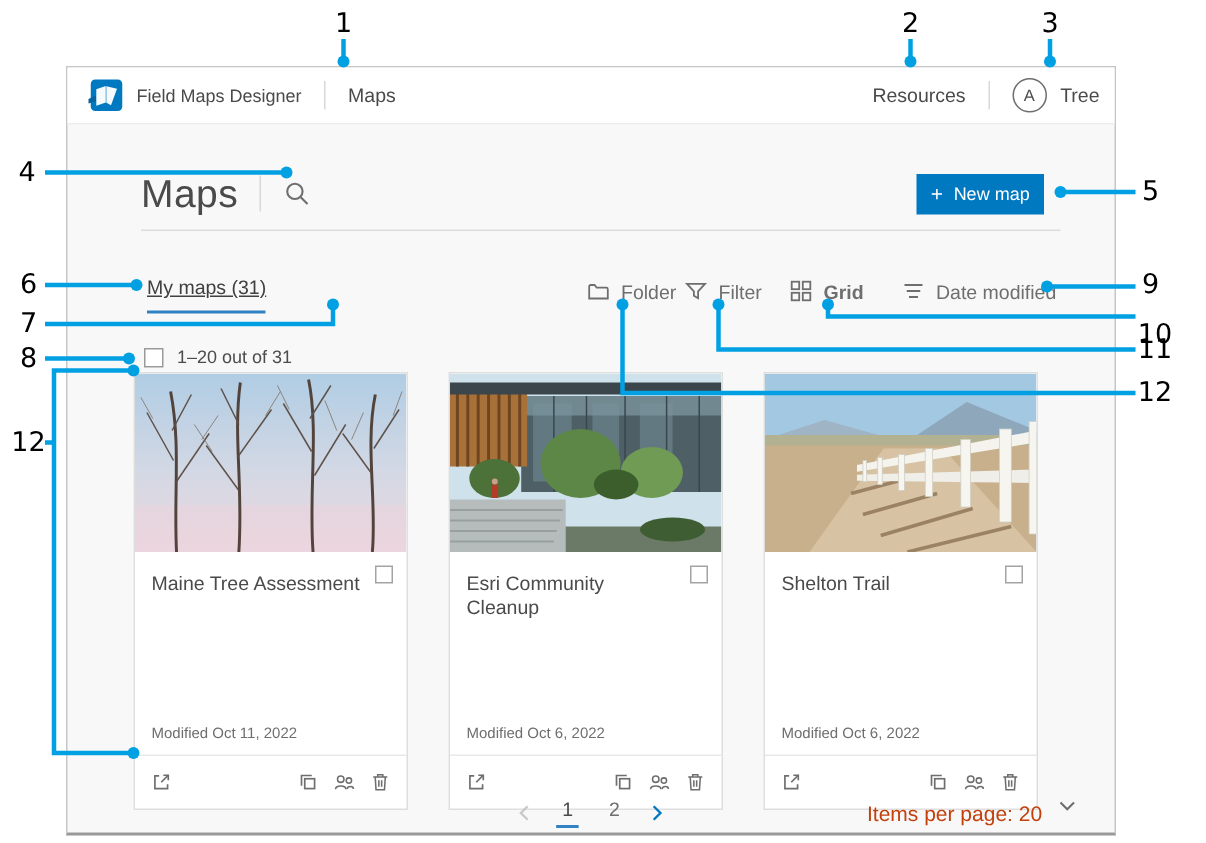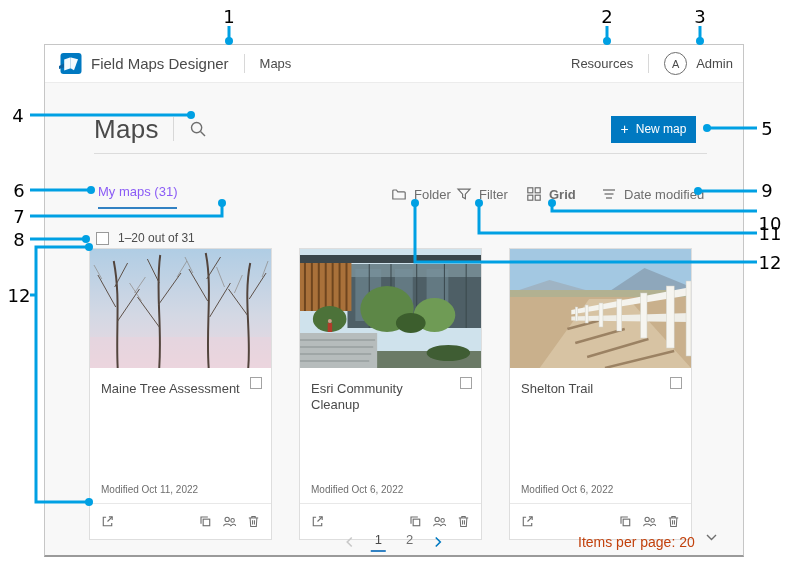--- a/index.html
+++ b/index.html
@@ -9,21 +9,21 @@
 
   
   .window { position:absolute; left:44px; top:44px; width:700px; height:513px;
             background:#f8f8f8; border:1px solid #c6c6c6; border-bottom:2px solid #9a9a9a; }
 
   
   .app-header { position:absolute; top:0; left:0; right:0; height:38px; background:#fff;
                 border-bottom:1px solid #ececec; display:flex; align-items:center; padding:0 10px 0 13px; }
   .hdr-left { display:flex; align-items:center; gap:9px; }
   .logo { width:24px; height:24px; flex:0 0 auto; }
-  .app-title { font-size:15px; color:#4a4a4a; }
+  .app-title { font-size:12px; color:#4a4a4a; }
   .vdiv { width:1px; height:19px; background:#d8d8d8; margin:0 6px; }
   .hdr-nav { font-size:13px; color:#4a4a4a; cursor:pointer; }
   .hdr-right { margin-left:auto; display:flex; align-items:center; gap:9px; }
   .hdr-link { font-size:13px; color:#4a4a4a; cursor:pointer; }
   .avatar { width:23px; height:23px; border:1px solid #6e6e6e; border-radius:50%;
             display:flex; align-items:center; justify-content:center; font-size:11px; color:#4a4a4a; background:#fff; }
 
   
   .hero-row { position:absolute; top:64px; left:49px; right:40px; height:40px; display:flex; align-items:center; }
   .page-title { font-size:26px; color:#4a4a4a; font-weight:400; letter-spacing:.3px; }
@@ -31,21 +31,21 @@
   .search-btn { width:18px; height:18px; color:#6e6e6e; cursor:pointer; }
   .new-map-btn { margin-left:auto; margin-right:7px; width:85px; height:27px; background:#0079c1; border:none;
                  color:#fff; font-size:12px; font-family:inherit; display:flex; align-items:center; justify-content:center;
                  gap:7px; cursor:pointer; }
   .new-map-plus { font-size:14px; line-height:1; }
   .hero-rule { position:absolute; top:108px; left:49px; right:36px; height:1px; background:#dcdcdc; }
 
   
   .tabs-row { position:absolute; top:139px; left:53px; display:flex; gap:20px; }
   .tab { font-size:13px; color:#6e6e6e; padding-bottom:8px; border-bottom:2px solid transparent; cursor:pointer; }
-  .tab.active { color:#8b5cf6; border-bottom-color:#3282c3; }
+  .tab.active { color:#404040; border-bottom-color:#3282c3;text-decoration:underline; }
 
   
   .toolbar-item { position:absolute; top:141px; display:flex; align-items:center; gap:7px;
                   font-size:13px; color:#6e6e6e; cursor:pointer; }
   .toolbar-item svg { width:16px; height:16px; }
   .ti-folder { left:346px; } .ti-filter { left:411px; } .ti-grid { left:481px;font-weight:bold; } .ti-sort { left:556px; }
 
   
   .select-row { position:absolute; top:186px; left:51px; display:flex; align-items:center; gap:9px; }
   .checkbox { width:13px; height:13px; border:1px solid #9a9a9a; background:#fff; cursor:pointer; }
@@ -97,21 +97,21 @@
           <path d="M12 5.5 L13 5.5 L13 16.5 L12 16.5 Z" fill="#bcd9ec"></path>
         </svg>
         <span class="app-title">Field Maps Designer</span>
         <span class="vdiv"></span>
         <span class="hdr-nav">Maps</span>
       </div>
       <div class="hdr-right">
         <span class="hdr-link">Resources</span>
         <span class="vdiv"></span>
         <span class="avatar">A</span>
-        <span class="hdr-link">Admin</span>
+        <span class="hdr-link">Tree</span>
       </div>
     </div>
 
     <div class="hero-row">
       <span class="page-title">Maps</span>
       <span class="hero-vdiv"></span>
       <svg class="search-btn" viewBox="0 0 18 18" fill="none" stroke="currentColor" stroke-width="1.4">
         <circle cx="7.6" cy="7.6" r="5.1"></circle>
           <line x1="11.5" y1="11.5" x2="16" y2="16"></line>
       </svg>

